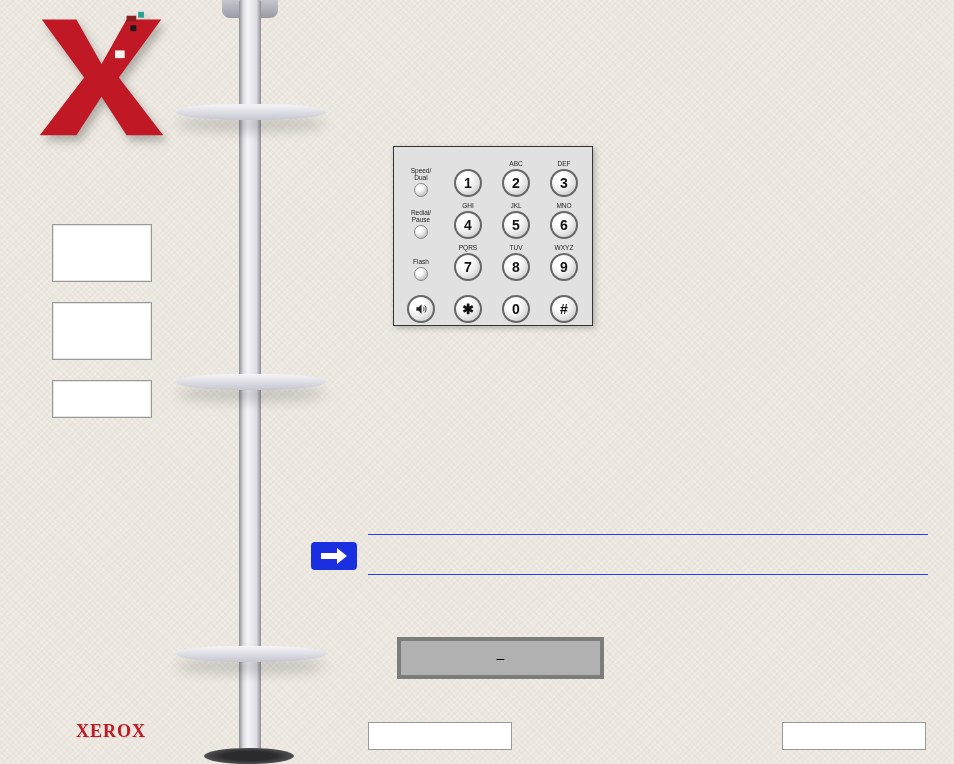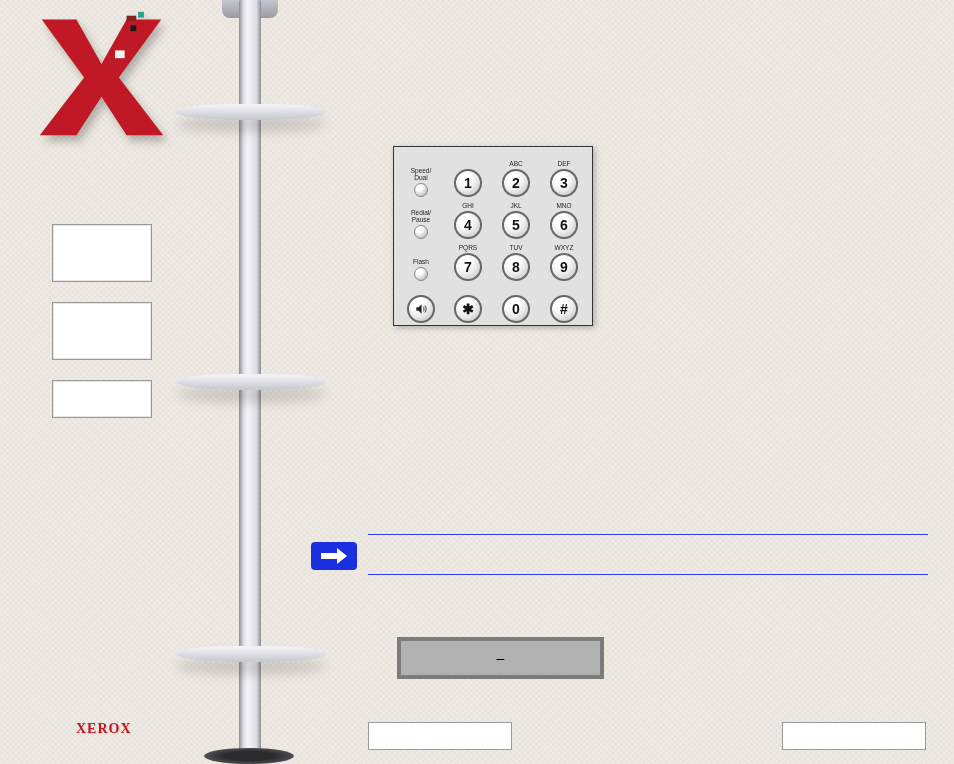--- a/index.html
+++ b/index.html
@@ -192,21 +192,21 @@
   }
 
   
   .footer-brand {
     position: absolute;
     left: 72px;
     top: 721px;
     font-family: Georgia, 'Times New Roman', serif;
     font-weight: bold;
     letter-spacing: 1px;
-    font-size: 14px;
+    font-size: 18px;
     color: #c01824;
     text-shadow: 1px 1px 0 rgba(0,0,0,0.1);
   }
 
   
   .footer-btn {
     position: absolute;
     top: 722px;
     height: 28px;
     background: #fff;

